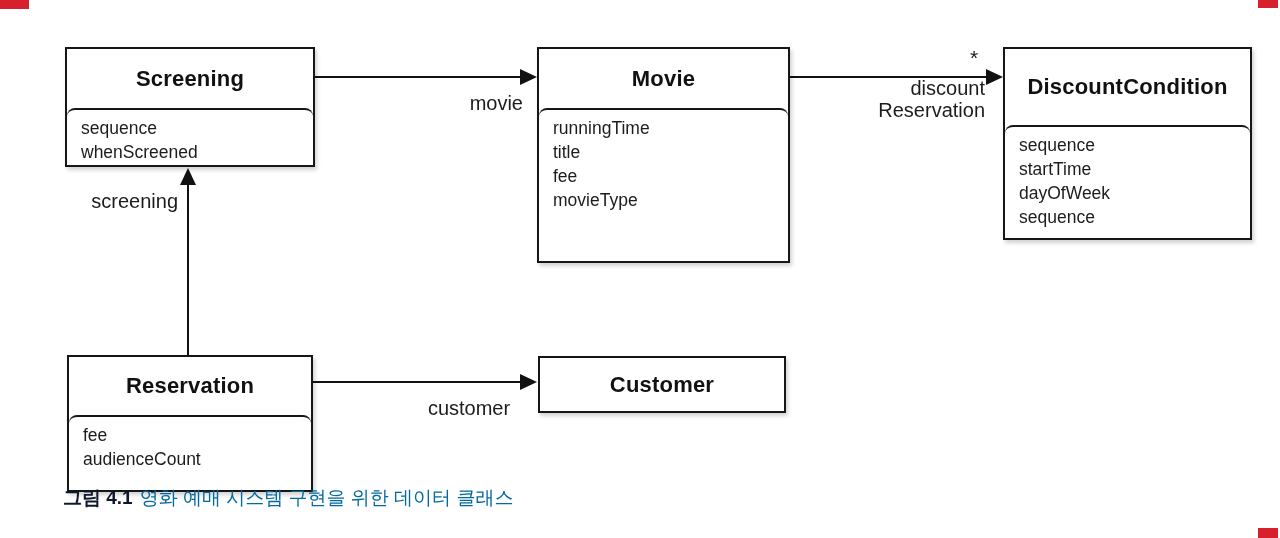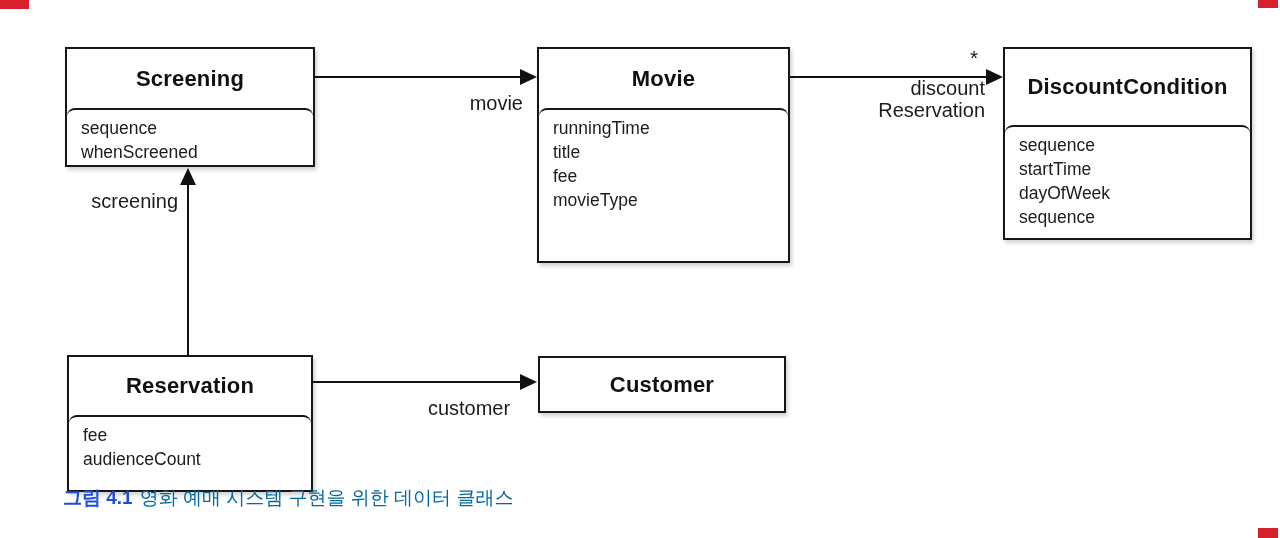--- a/index.html
+++ b/index.html
@@ -93,21 +93,21 @@
 
   
   .figure-caption {
     position: absolute;
     left: 63px;
     top: 486px;
     font-size: 19px;
     line-height: 24px;
     white-space: nowrap;
   }
-  .figure-caption .cap-label { font-weight: 700; color: #1d4ed8; }
+  .figure-caption .cap-label { font-weight: 700; color: #0f172a; }
   .figure-caption .cap-text  { font-weight: 400; color: #0369a1; margin-left: 7px; }
 
   
   .corner-mark { position: absolute; background: #d6202b; }
   #corner-top-left     { left: 0px;    top: 0px;   width: 29px; height: 9px; }
   #corner-top-right    { left: 1258px; top: 0px;   width: 20px; height: 8px; }
   #corner-bottom-right { left: 1258px; top: 528px; width: 20px; height: 10px; }
 </style>
 </head>
 <body>

